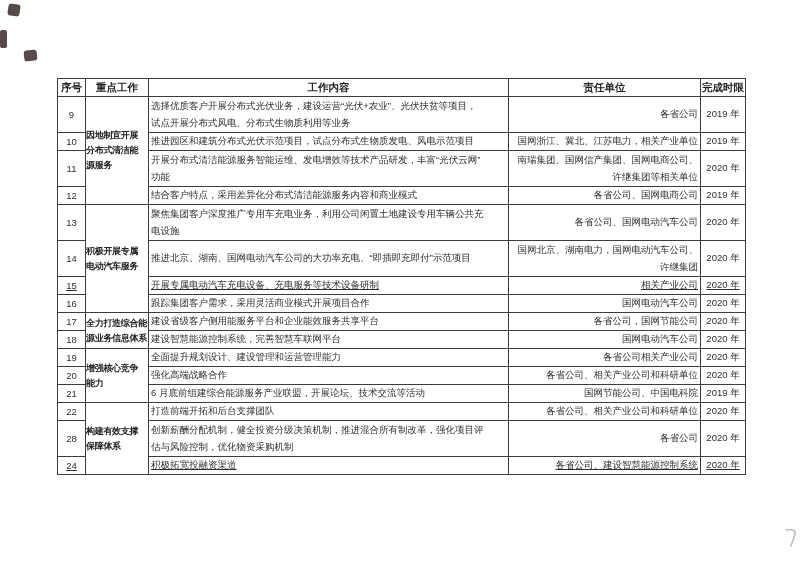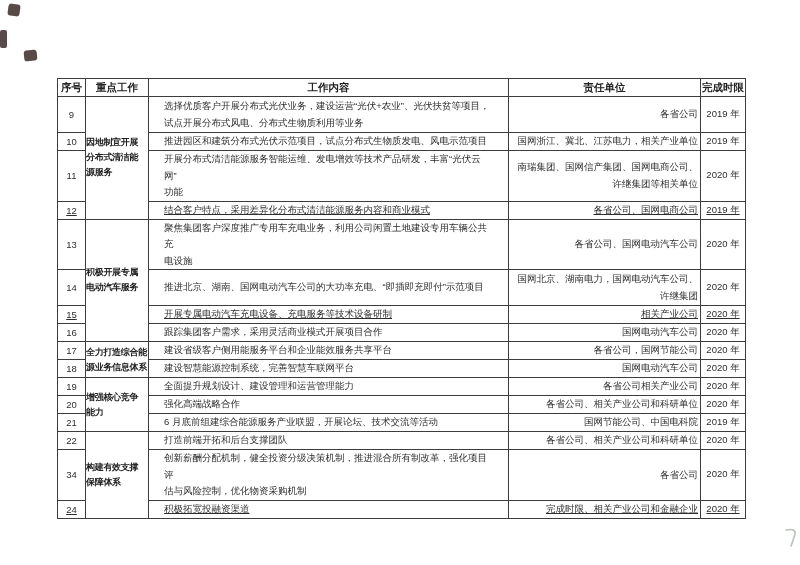--- a/index.html
+++ b/index.html
@@ -7,21 +7,21 @@
        font-family:"Liberation Sans","DejaVu Sans",sans-serif;}
   .page{position:relative;width:800px;height:565px;background:#ffffff;}
 
   table.plan{position:absolute;left:57px;top:78px;width:688px;
              border-collapse:collapse;table-layout:fixed;color:#2e2e2e;border-radius:28px;}
   .plan th,.plan td{border:1px solid #3c3c3c;vertical-align:middle;overflow:hidden;}
   .plan th{font-size:10.5px;font-weight:bold;height:17px;padding:0;color:#222;}
   td.c-no{text-align:center;font-size:9.5px;padding:0;}
   td.c-group{font-size:9px;font-weight:bold;color:#222;
              white-space:pre;letter-spacing:-0.3px;line-height:15px;padding:0;}
-  td.c-content{text-align:left;font-size:9.5px;padding:0 15px;
+  td.c-content{text-align:left;font-size:9.5px;padding:0 2px;
                white-space:pre-line;line-height:16.5px;}
   td.c-unit{text-align:right;font-size:9.5px;padding:0 2px;
             white-space:pre-line;line-height:16.5px;}
   td.c-deadline{text-align:center;font-size:9.5px;white-space:nowrap;padding:0;}
 
   
   .mark{position:absolute;background:#3a2a28;opacity:0.85;}
   .mark-a{left:8px;top:4px;width:12px;height:12px;border-radius:3px;transform:rotate(8deg);}
   .mark-b{left:0px;top:30px;width:7px;height:18px;border-radius:2px;}
   .mark-c{left:24px;top:50px;width:13px;height:11px;border-radius:3px;transform:rotate(-6deg);}
@@ -71,21 +71,21 @@
           <td class="c-deadline">2019 年</td>
         </tr>
         <tr style="height: 36px;">
           <td class="c-no">11</td>
           <td class="c-content">开展分布式清洁能源服务智能运维、发电增效等技术产品研发，丰富“光伏云网”
 功能</td>
           <td class="c-unit">南瑞集团、国网信产集团、国网电商公司、
 许继集团等相关单位</td>
           <td class="c-deadline">2020 年</td>
         </tr>
-        <tr style="height: 18px; text-decoration: underline;">
+        <tr style="height: 18px;">
           <td class="c-no">12</td>
           <td class="c-content">结合客户特点，采用差异化分布式清洁能源服务内容和商业模式</td>
           <td class="c-unit">各省公司、国网电商公司</td>
           <td class="c-deadline">2019 年</td>
         </tr>
         <tr style="height: 36px;">
           <td class="c-no">13</td>
           <td class="c-group" rowspan="4">积极开展专属
 电动汽车服务</td>
           <td class="c-content">聚焦集团客户深度推广专用车充电业务，利用公司闲置土地建设专用车辆公共充
@@ -148,30 +148,30 @@
         </tr>
         <tr style="height: 18px;">
           <td class="c-no">22</td>
           <td class="c-group" rowspan="3">构建有效支撑
 保障体系</td>
           <td class="c-content">打造前端开拓和后台支撑团队</td>
           <td class="c-unit">各省公司、相关产业公司和科研单位</td>
           <td class="c-deadline">2020 年</td>
         </tr>
         <tr style="height: 36px;">
-          <td class="c-no">34</td>
+          <td class="c-no">28</td>
           <td class="c-content">创新薪酬分配机制，健全投资分级决策机制，推进混合所有制改革，强化项目评
 估与风险控制，优化物资采购机制</td>
           <td class="c-unit">各省公司</td>
           <td class="c-deadline">2020 年</td>
         </tr>
         <tr style="height: 18px; text-decoration: underline;">
           <td class="c-no">24</td>
           <td class="c-content">积极拓宽投融资渠道</td>
-          <td class="c-unit">完成时限、相关产业公司和金融企业</td>
+          <td class="c-unit">各省公司、建设智慧能源控制系统</td>
           <td class="c-deadline">2020 年</td>
         </tr>
       </tbody>
   </table>
 
   <svg class="corner-mark" width="16" height="22">
     <path d="M2 4 Q12 2 11 8 Q9 15 7 20" stroke="#b7c2b8" fill="none" stroke-width="1.6" stroke-linecap="round"></path>
   </svg>
 
 </div>

